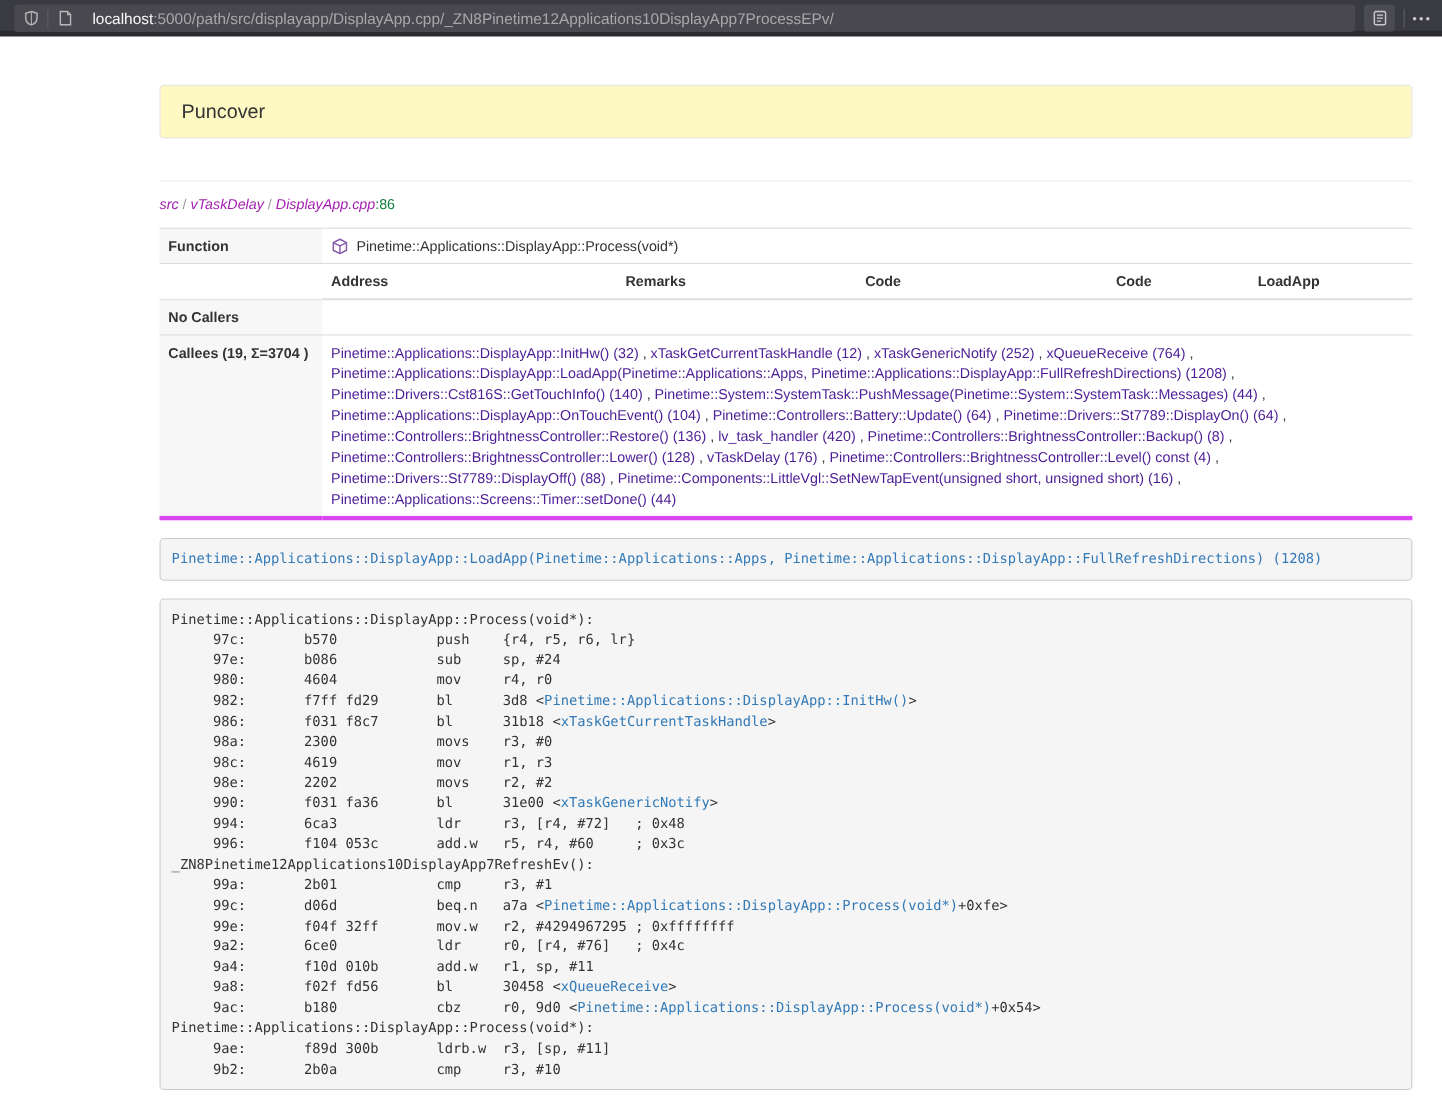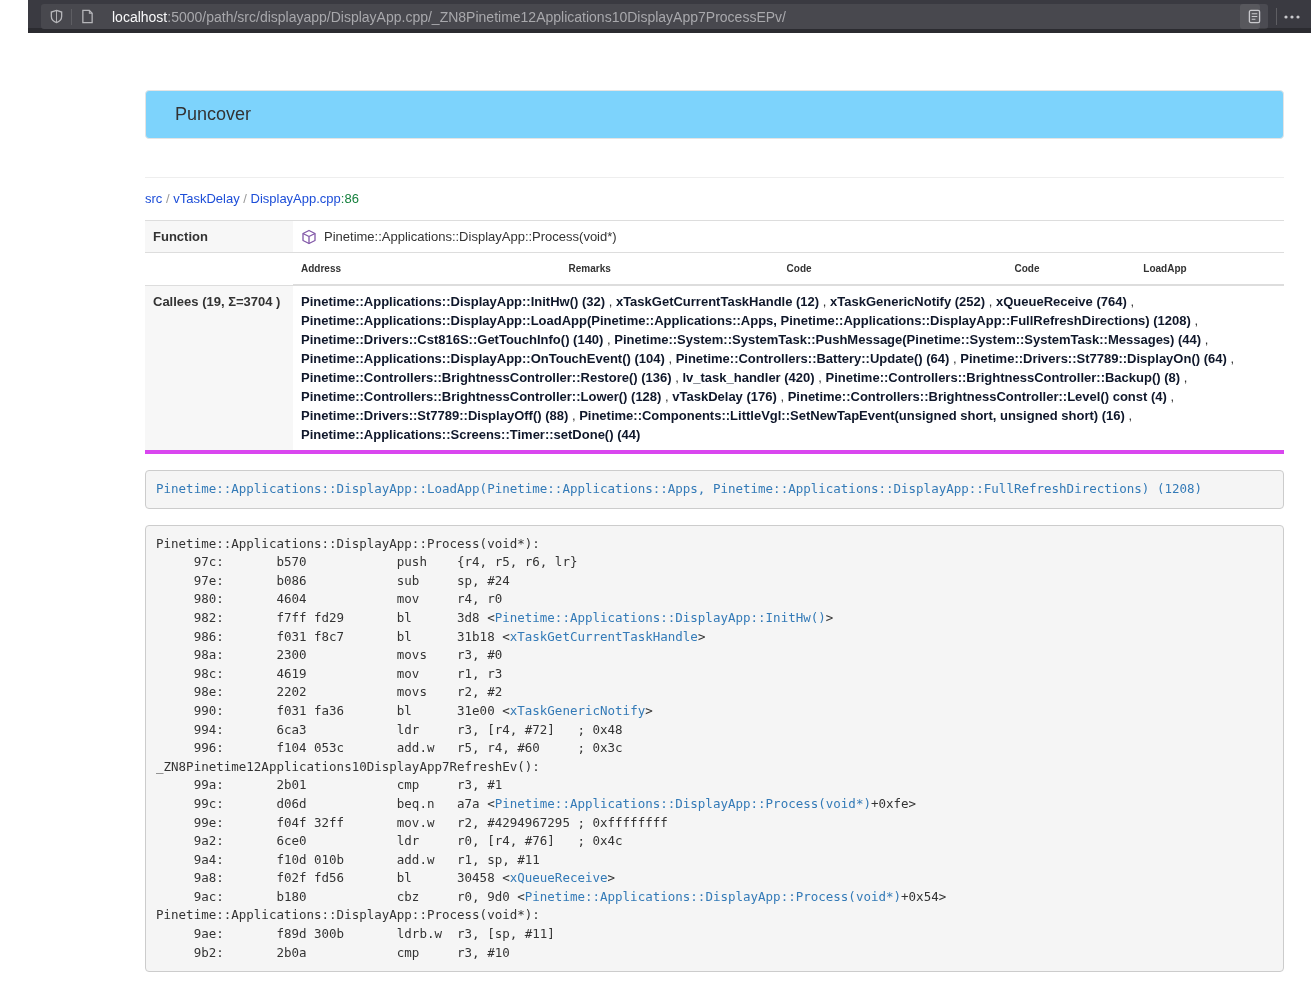--- a/index.html
+++ b/index.html
@@ -1,63 +1,63 @@
 <!DOCTYPE html>
 <html><head>
 <meta charset="utf-8">
 <style>
   * { margin:0; padding:0; box-sizing:border-box; }
   html,body { width:1311px; height:998px; overflow:hidden; background:#fff;
               font-family:"Liberation Sans", sans-serif; }
 
   
-  .bar { height:33px; background:#3a3a41; border-bottom:5px solid #2b2b30; position:relative;margin-left:28px; }
+  .bar { height:33px; background:#3a3a41; border-bottom:5px solid #2b2b30; position:relative; }
   .urlfield { position:absolute; left:13px; top:4px; width:1219px; height:25px;
               background:#48484e; border-radius:3px; display:flex; align-items:center;
               overflow:hidden; }
   .icon-slot { width:30px; display:flex; justify-content:center; align-items:center; flex:none; }
   .vdiv { width:1px; height:16px; background:#5e5e63; flex:none; }
   .urltext { margin-left:10px; font-size:14px; white-space:nowrap; color:#a8a8ac; }
   .urltext .host { color:#f9f9fa; }
   .reader-btn { position:absolute; right:43px; top:4px; width:28px; height:25px;
                 display:flex; align-items:center; justify-content:center;
                 background:rgba(255,255,255,.09); border-radius:3px; }
   .bar-divider { position:absolute; right:34px; top:8px; width:1px; height:17px; background:#5e5e63; }
   .dots-btn { position:absolute; right:6px; top:4px; height:25px; width:26px;
               display:flex; align-items:center; justify-content:center; }
 
   
   .container { width:1139px; margin-left:145px; }
-  .title-box { margin-top:57px; padding:13px 29px; background:#7dd3fc;
+  .title-box { margin-top:44px; padding:13px 19px; background:#fef9c3;
                border:1px solid #e4e4e4; border-radius:4px; }
   .title-box h1 { font-size:18px; font-weight:normal; color:#333; }
   hr.rule { margin:38px 0 13px; border:0; border-top:1px solid #eee; }
 
   .breadcrumb { font-size:13px; color:#777; }
-  .breadcrumb a { color:#1d4ed8; text-decoration:none; }
+  .breadcrumb a { color:#a21caf; text-decoration:none;font-style:italic; }
   .breadcrumb .crumb-sep { color:#999; }
   .breadcrumb .suffix { color:#15803d; }
 
   table.main { margin-top:14px; width:100%; border-collapse:collapse; font-size:13px;
                color:#333; border-bottom:4px solid #d946ef; }
   table.main > tbody > tr > th,
   table.main > tbody > tr > td { border-top:1px solid #ddd; padding:6px 8px;
                                  text-align:left; vertical-align:top; line-height:19px; }
   table.main th.rh { width:148px; background:#f7f7f7; font-weight:bold; }
   table.main td.nopad { padding:0; }
 
   table.inner { width:100%; border-collapse:collapse; }
-  table.inner th, table.inner td { padding:6px 8px; text-align:left; line-height:19px; font-size:10px; }
+  table.inner th, table.inner td { padding:6px 8px; text-align:left; line-height:19px; font-size:13px; }
   table.inner th { font-weight:bold; border-bottom:1px solid #ddd; }
 
   .fn-cell { display:flex; align-items:center; }
   .fn-cell svg { margin-right:7px; flex:none; }
 
   .callees-cell { line-height:20px; }
-  .callees-cell a { color:#0f172a; text-decoration:none;font-weight:bold; }
+  .callees-cell a { color:#4c1d95; text-decoration:none; }
   .callees-cell .sep { color:#333; }
 
   pre.codebox { margin:16px 0 0; background:#f5f5f5; border:1px solid #ccc; border-radius:4px;
                 padding:9px 10px; font-family:"DejaVu Sans Mono", monospace;
                 font-size:12.5px; line-height:18.6px; white-space:pre; color:#333; overflow:hidden; }
   pre.codebox a { color:#337ab7; text-decoration:none; }
 </style>
 </head>
 <body>
 
@@ -135,20 +135,24 @@
                 <th>Remarks</th>
                 <th>Code</th>
                 <th>Code</th>
                 <th>LoadApp</th>
               </tr>
             </tbody>
           </table>
         </td>
       </tr>
       <tr>
+        <th class="rh">No Callers</th>
+        <td></td>
+      </tr>
+      <tr>
         <th class="rh">Callees (19, Σ=3704 )</th>
         <td class="callees-cell" id="callees"><a href="#">Pinetime::Applications::DisplayApp::InitHw() (32)</a><span class="sep"> , </span><a href="#">xTaskGetCurrentTaskHandle (12)</a><span class="sep"> , </span><a href="#">xTaskGenericNotify (252)</a><span class="sep"> , </span><a href="#">xQueueReceive (764)</a><span class="sep"> , </span><a href="#">Pinetime::Applications::DisplayApp::LoadApp(Pinetime::Applications::Apps, Pinetime::Applications::DisplayApp::FullRefreshDirections) (1208)</a><span class="sep"> , </span><a href="#">Pinetime::Drivers::Cst816S::GetTouchInfo() (140)</a><span class="sep"> , </span><a href="#">Pinetime::System::SystemTask::PushMessage(Pinetime::System::SystemTask::Messages) (44)</a><span class="sep"> , </span><a href="#">Pinetime::Applications::DisplayApp::OnTouchEvent() (104)</a><span class="sep"> , </span><a href="#">Pinetime::Controllers::Battery::Update() (64)</a><span class="sep"> , </span><a href="#">Pinetime::Drivers::St7789::DisplayOn() (64)</a><span class="sep"> , </span><a href="#">Pinetime::Controllers::BrightnessController::Restore() (136)</a><span class="sep"> , </span><a href="#">lv_task_handler (420)</a><span class="sep"> , </span><a href="#">Pinetime::Controllers::BrightnessController::Backup() (8)</a><span class="sep"> , </span><a href="#">Pinetime::Controllers::BrightnessController::Lower() (128)</a><span class="sep"> , </span><a href="#">vTaskDelay (176)</a><span class="sep"> , </span><a href="#">Pinetime::Controllers::BrightnessController::Level() const (4)</a><span class="sep"> , </span><a href="#">Pinetime::Drivers::St7789::DisplayOff() (88)</a><span class="sep"> , </span><a href="#">Pinetime::Components::LittleVgl::SetNewTapEvent(unsigned short, unsigned short) (16)</a><span class="sep"> , </span><a href="#">Pinetime::Applications::Screens::Timer::setDone() (44)</a></td>
       </tr>
     </tbody>
   </table>
 
   <pre class="codebox"><a href="#">Pinetime::Applications::DisplayApp::LoadApp(Pinetime::Applications::Apps, Pinetime::Applications::DisplayApp::FullRefreshDirections) (1208)</a></pre>
 
   <pre class="codebox" id="disasm">Pinetime::Applications::DisplayApp::Process(void*):
      97c:       b570            push    {r4, r5, r6, lr}

